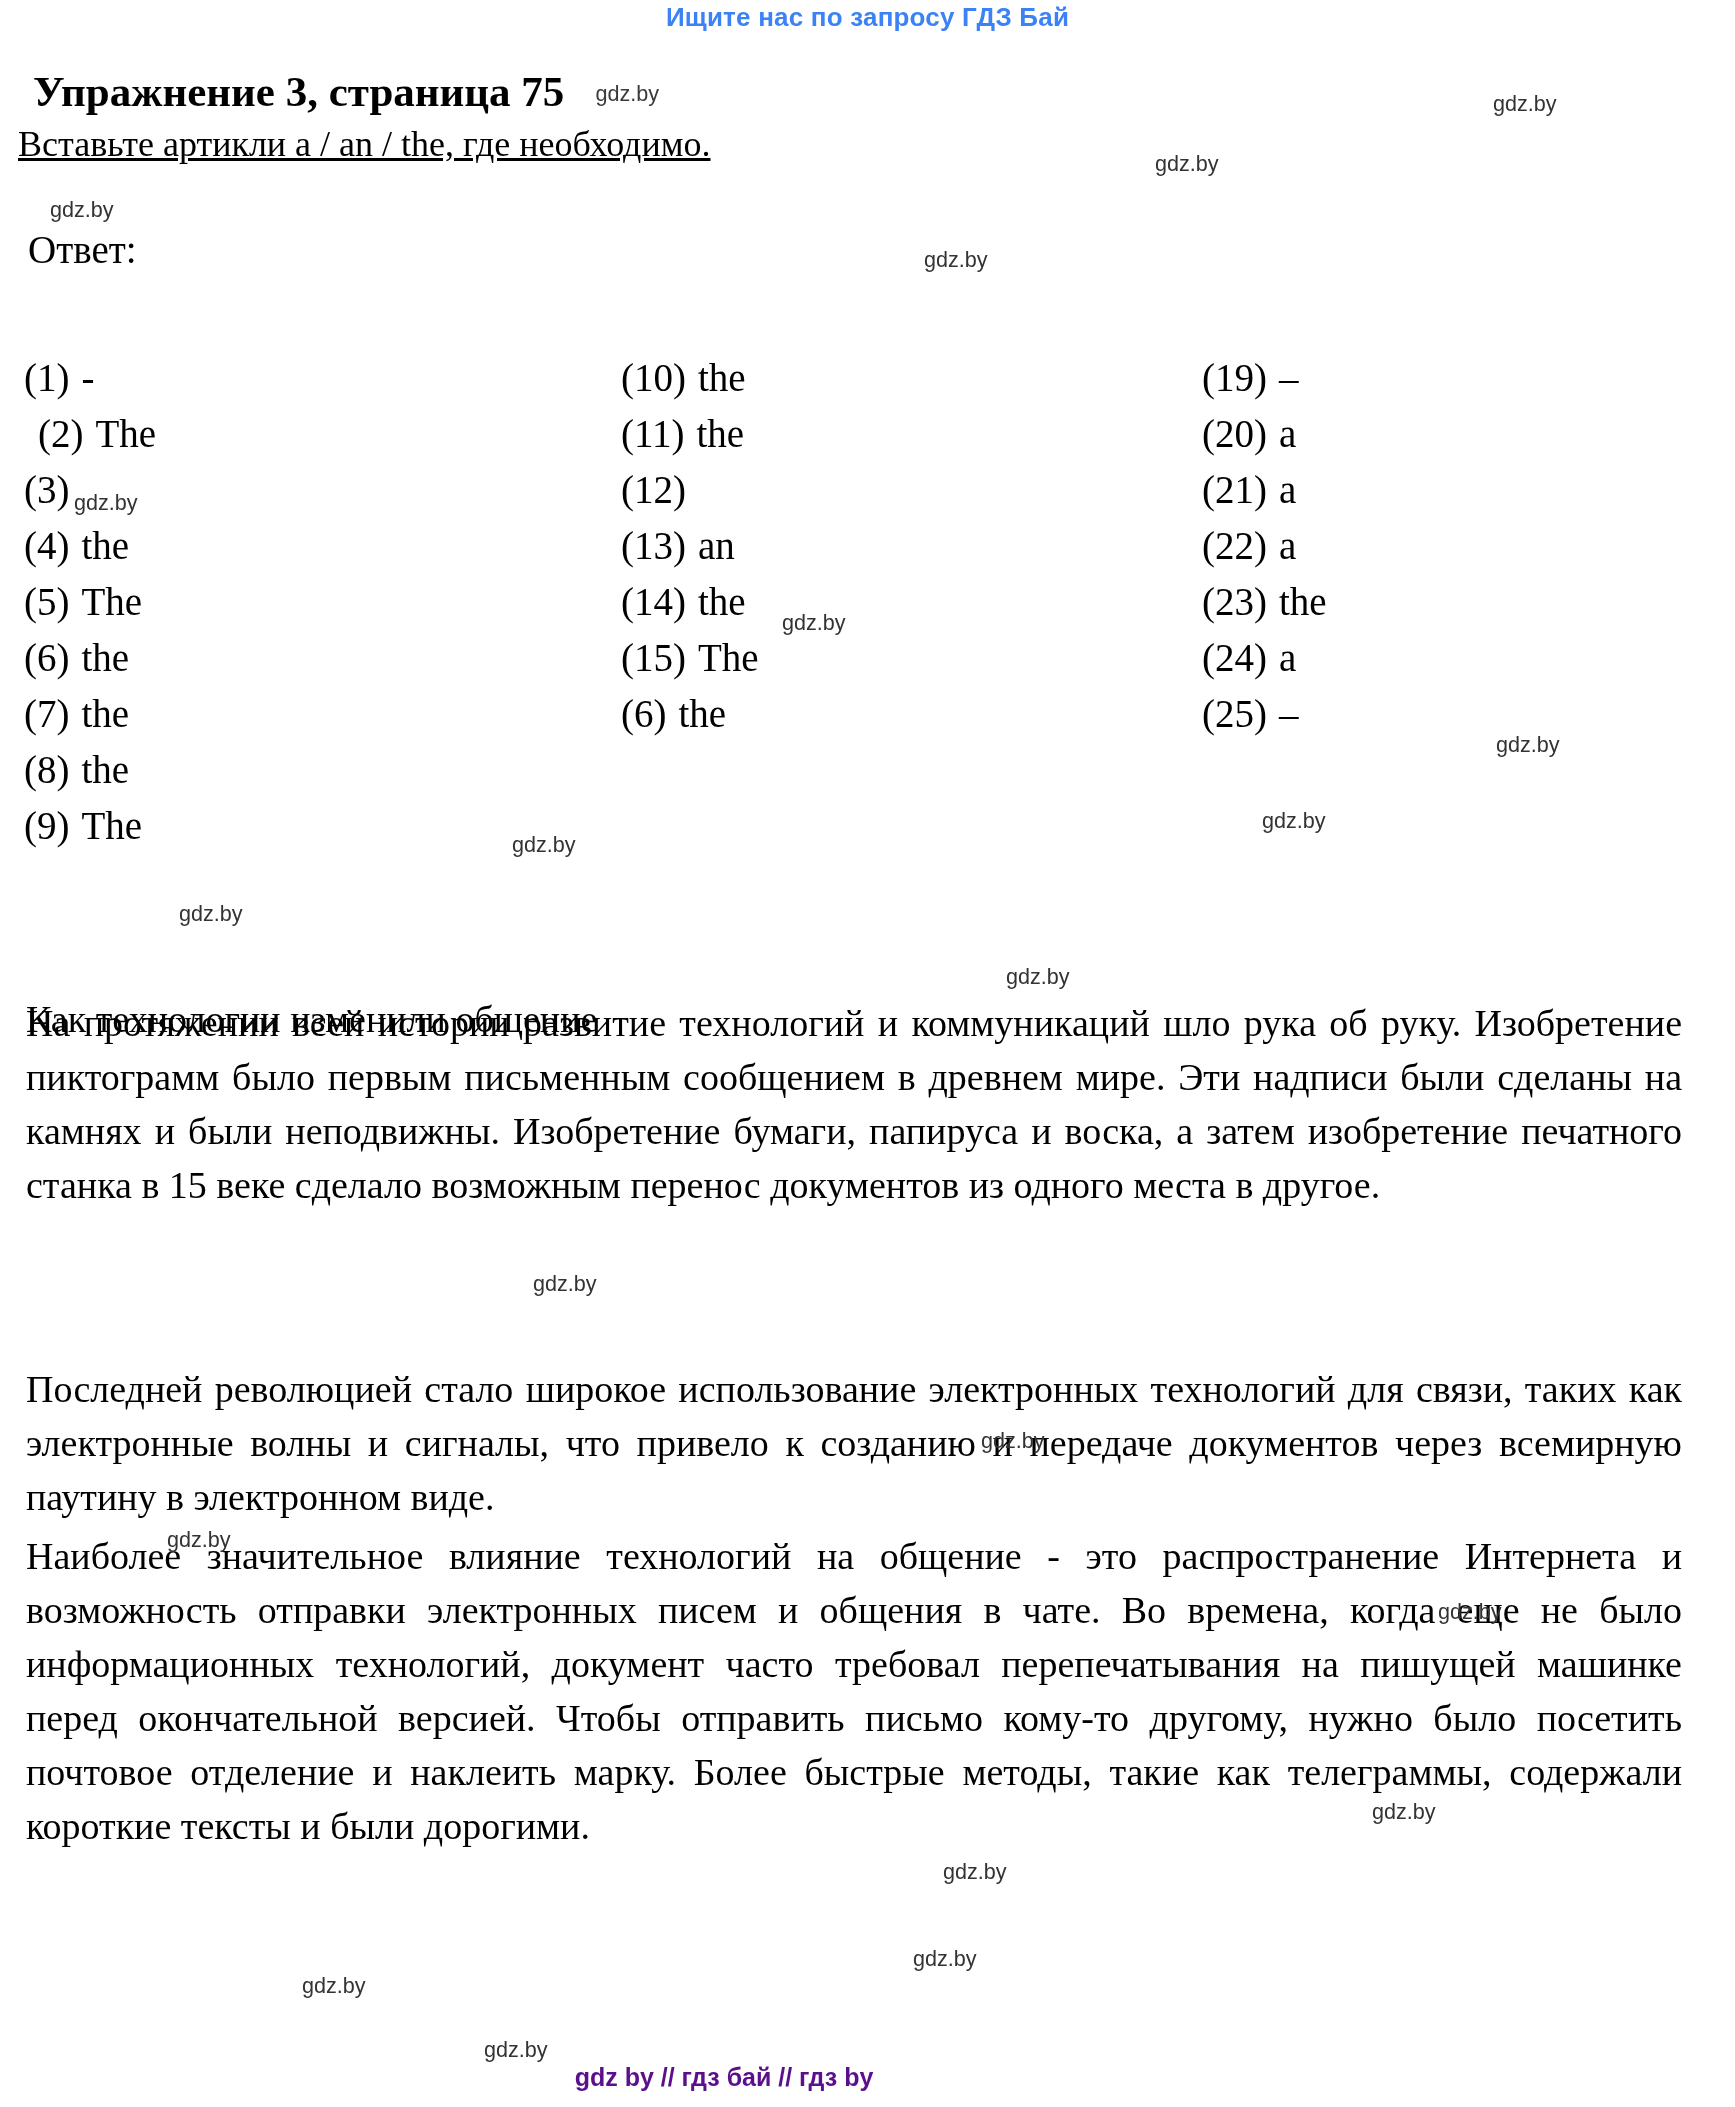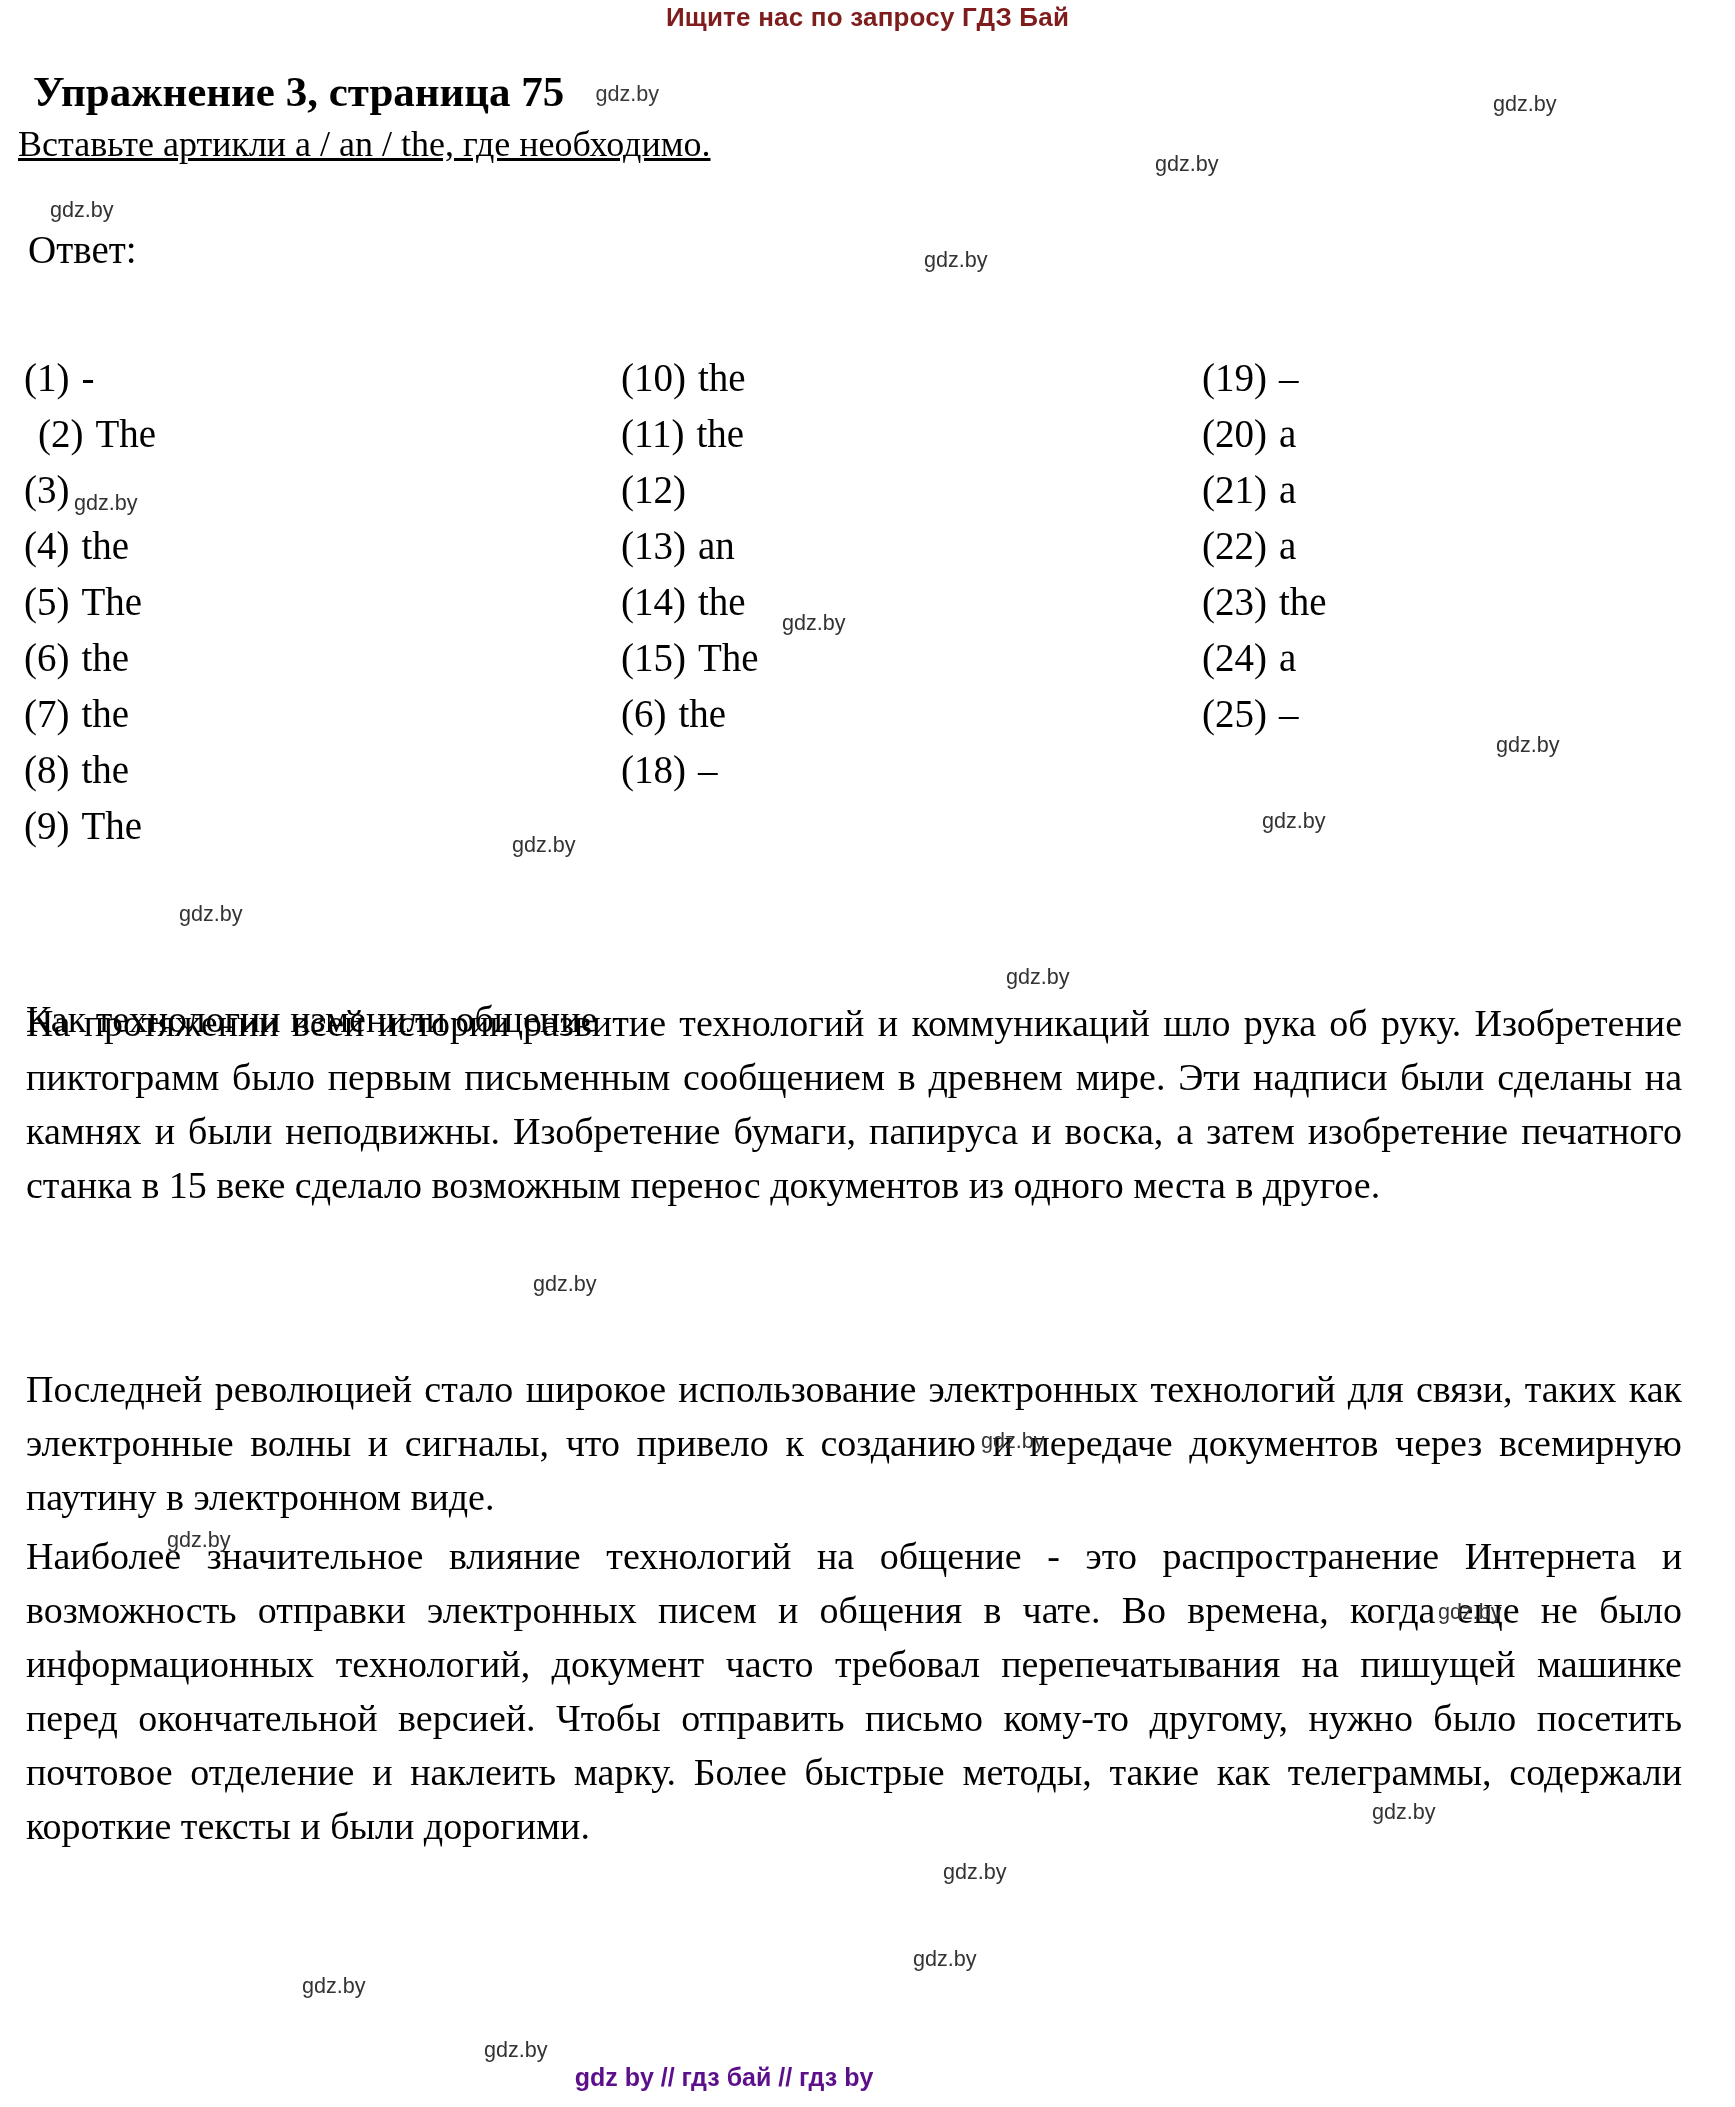--- a/index.html
+++ b/index.html
@@ -24,21 +24,21 @@
   .promo {
     position: absolute;
     top: 1.7px;
     left: 0;
     width: 1735px;
     text-align: center;
     font-family: "Liberation Sans", "DejaVu Sans", sans-serif;
     font-weight: bold;
     font-size: 26px;
     letter-spacing: 0.2px;
-    color: #7f1d1d;
+    color: #3b82f6;
     white-space: nowrap;
   }
 
   
   .ex-title {
     position: absolute;
     left: 33px;
     top: 67px;
     font-size: 43px;
     font-weight: bold;
@@ -158,21 +158,20 @@
         <div class="ans-row"><span class="ans-num">(9)</span><span class="ans-val">The</span></div>
       </div>
     <div class="ans-col c2" id="col2">
         <div class="ans-row"><span class="ans-num">(10)</span><span class="ans-val">the</span></div>
         <div class="ans-row"><span class="ans-num">(11)</span><span class="ans-val">the</span></div>
         <div class="ans-row"><span class="ans-num">(12)</span><span class="ans-val"></span></div>
         <div class="ans-row"><span class="ans-num">(13)</span><span class="ans-val">an</span></div>
         <div class="ans-row"><span class="ans-num">(14)</span><span class="ans-val">the</span></div>
         <div class="ans-row"><span class="ans-num">(15)</span><span class="ans-val">The</span></div>
         <div class="ans-row"><span class="ans-num">(6)</span><span class="ans-val">the</span></div>
-        <div class="ans-row"><span class="ans-num">(18)</span><span class="ans-val">–</span></div>
       </div>
     <div class="ans-col c3" id="col3">
         <div class="ans-row"><span class="ans-num">(19)</span><span class="ans-val">–</span></div>
         <div class="ans-row"><span class="ans-num">(20)</span><span class="ans-val">a</span></div>
         <div class="ans-row"><span class="ans-num">(21)</span><span class="ans-val">a</span></div>
         <div class="ans-row"><span class="ans-num">(22)</span><span class="ans-val">a</span></div>
         <div class="ans-row"><span class="ans-num">(23)</span><span class="ans-val">the</span></div>
         <div class="ans-row"><span class="ans-num">(24)</span><span class="ans-val">a</span></div>
         <div class="ans-row"><span class="ans-num">(25)</span><span class="ans-val">–</span></div>
       </div>

